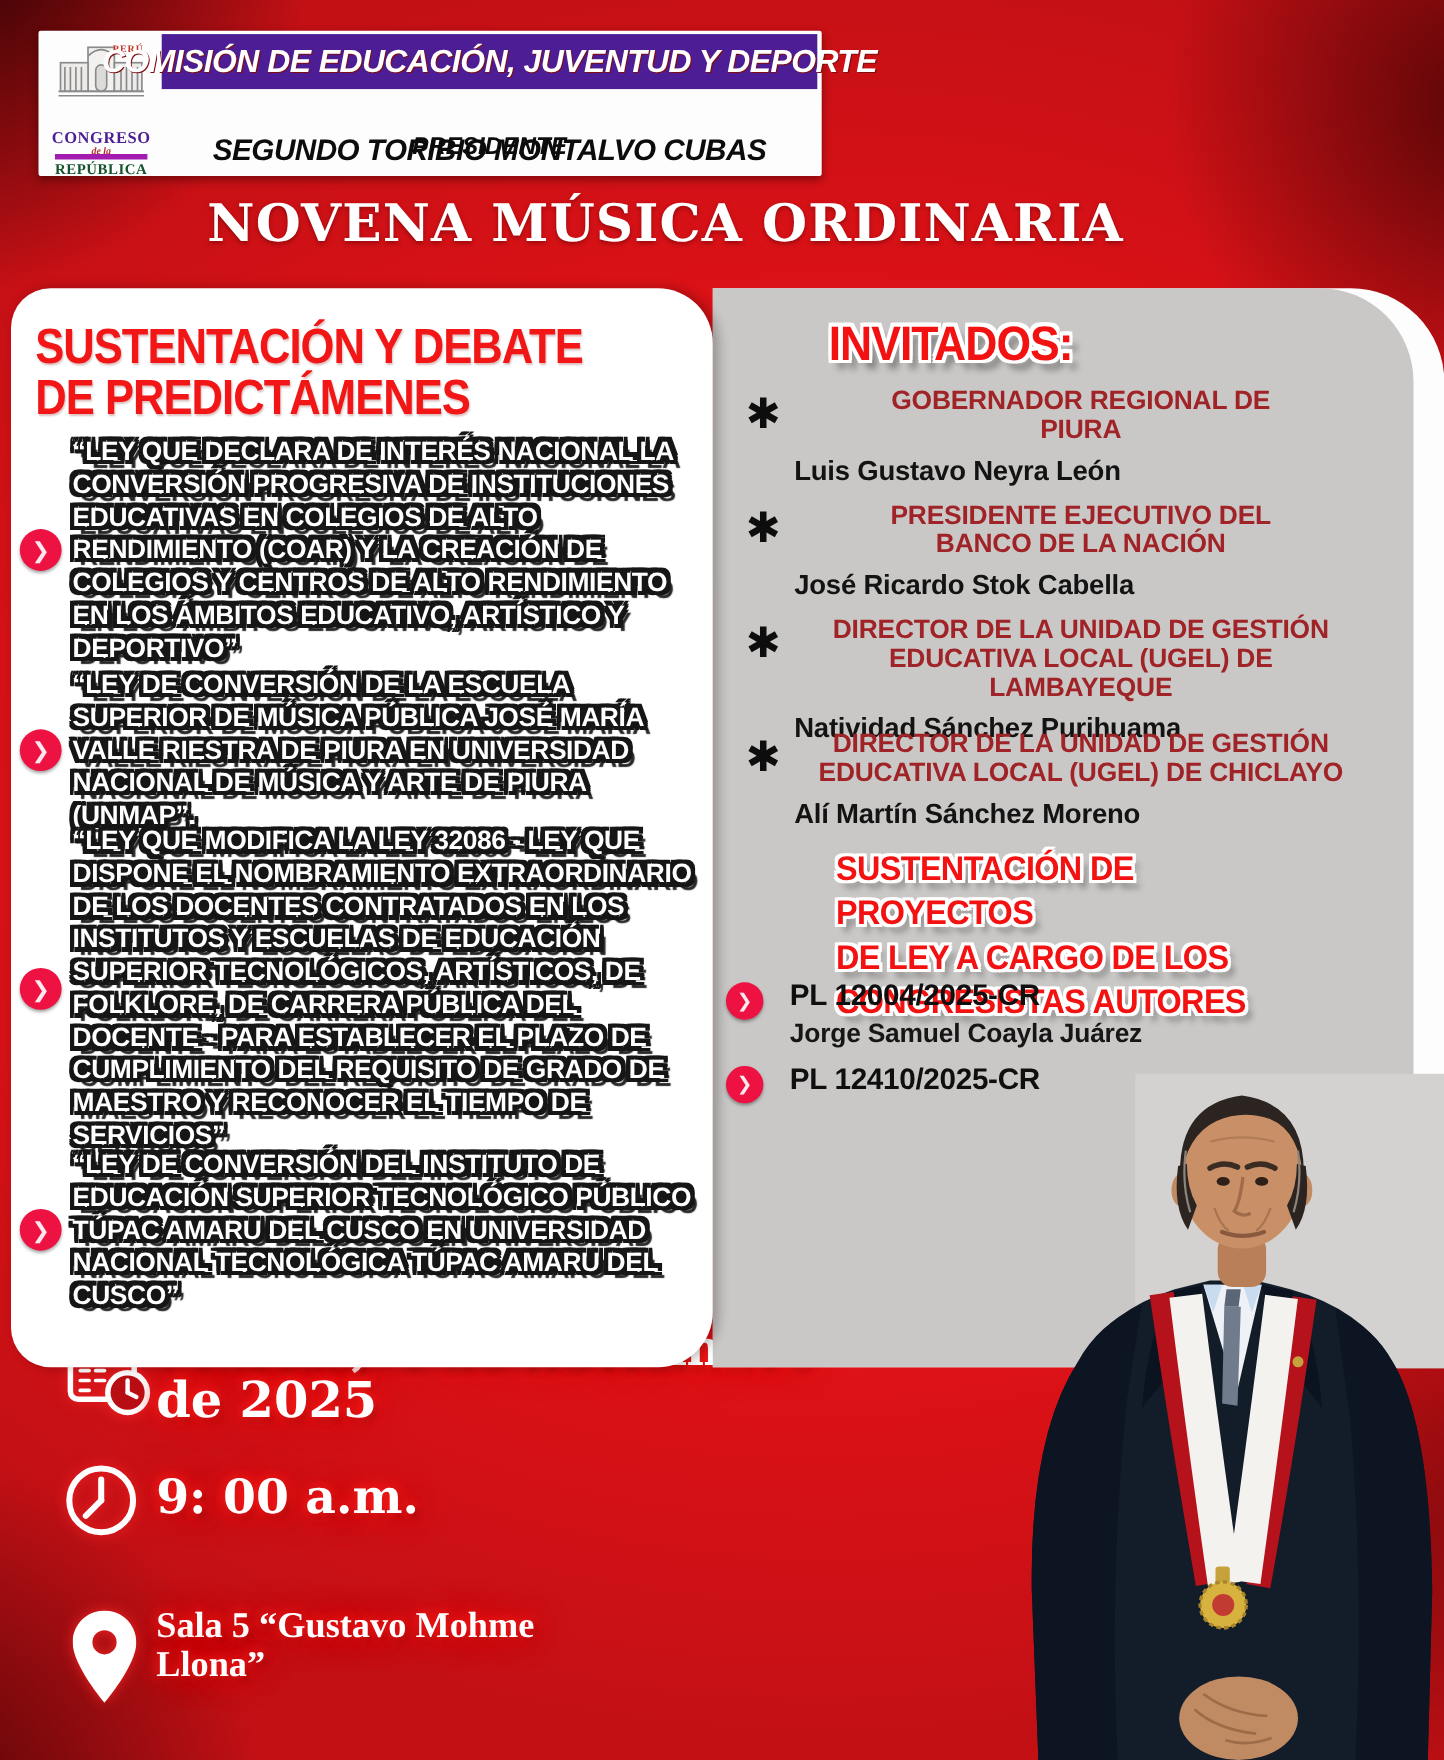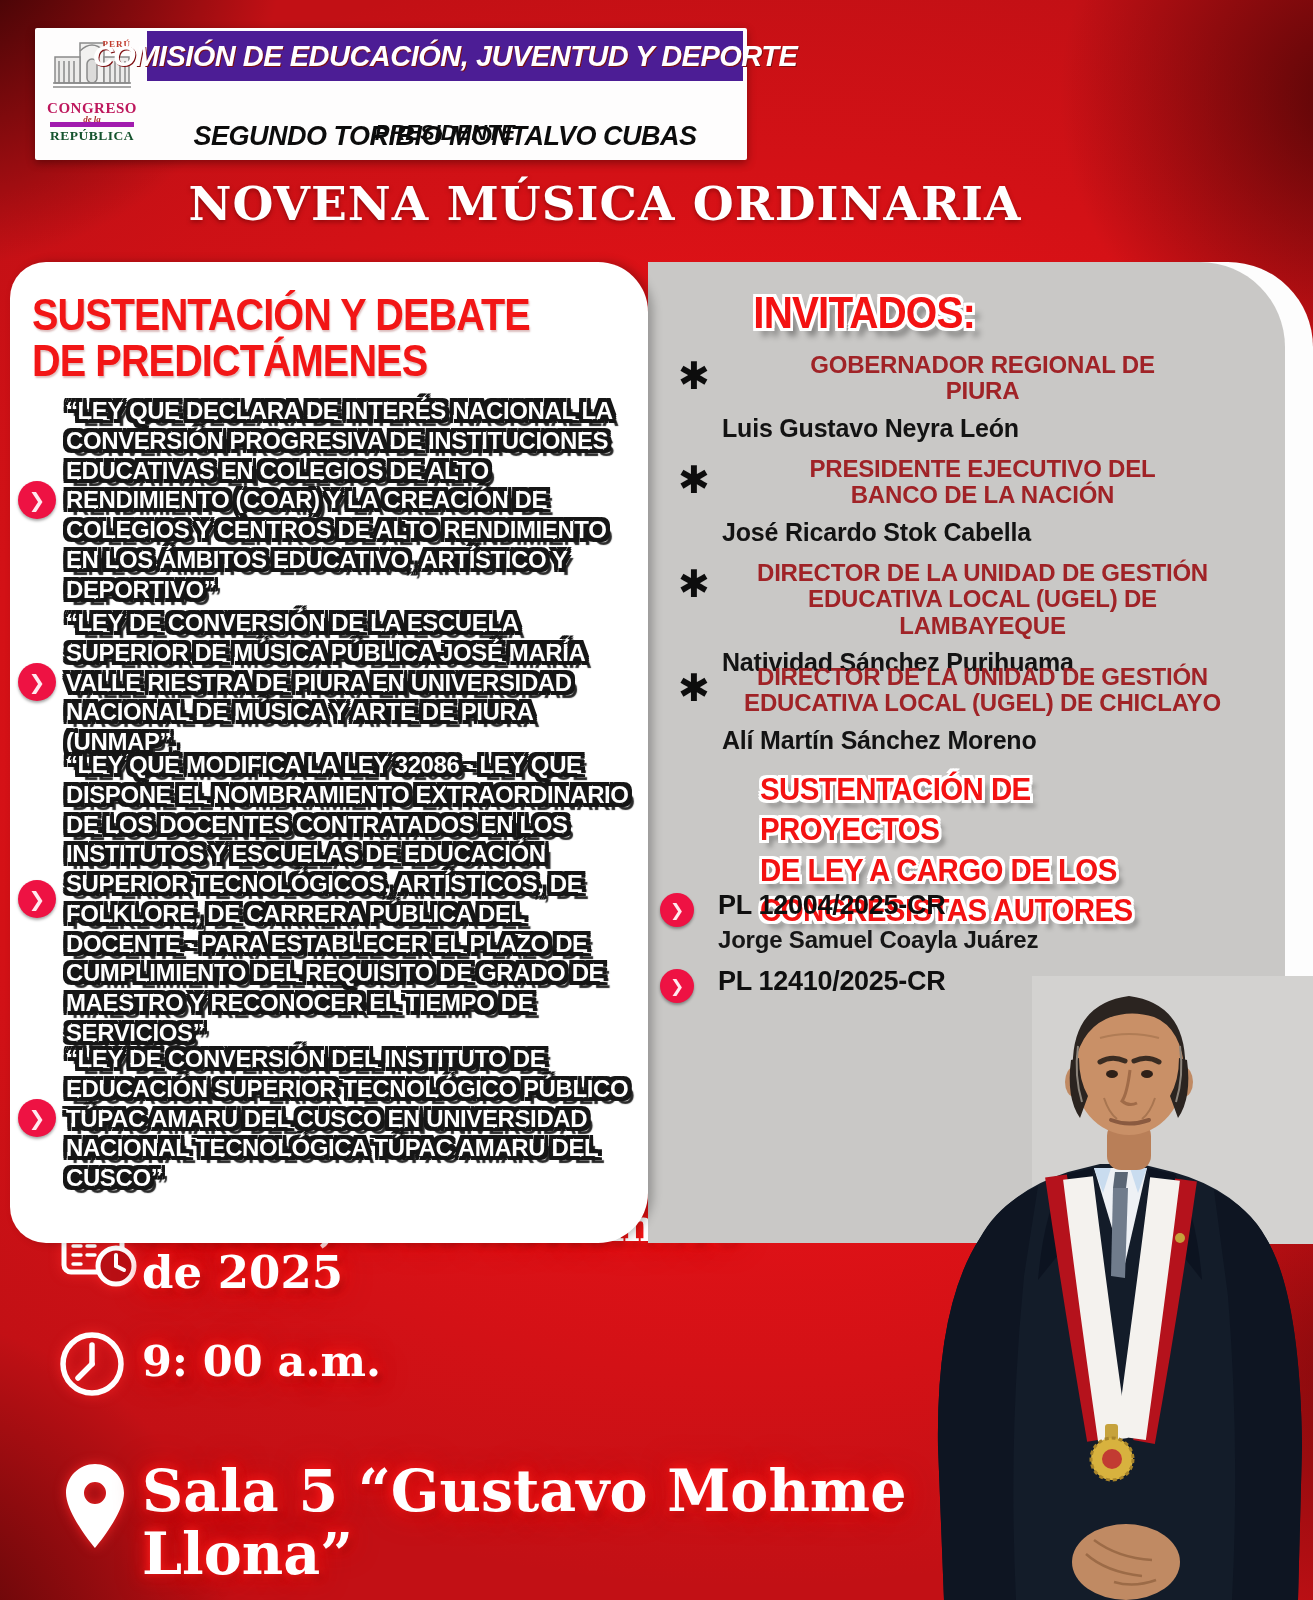--- a/index.html
+++ b/index.html
@@ -13,21 +13,21 @@
       radial-gradient(circle 380px at 104% 86%, rgba(74,4,4,.55), rgba(74,4,4,0) 70%),
       radial-gradient(ellipse 1050px 820px at 57% 48%, #f61d24 0%, #e41217 48%, rgba(196,14,17,0) 100%);
   }
   .abs{position:absolute;}
 
   
   .header-box{left:35px;top:28px;width:712px;height:132px;background:#fefdfd;border-radius:2px;
     box-shadow:0 3px 8px rgba(40,0,0,.45);text-decoration:underline;}
   .logo{left:6px;top:3px;width:102px;height:118px;text-align:center;}
   .logo-country{position:absolute;right:12px;top:8px;font:700 9px "Liberation Serif",serif;color:#c0392b;letter-spacing:1px;}
-  .logo-congreso{font:700 15px "Liberation Serif",serif;color:#be185d;letter-spacing:.5px;margin-top:1px;}
+  .logo-congreso{font:700 15px "Liberation Serif",serif;color:#4c1d95;letter-spacing:.5px;margin-top:18px;}
   .logo-dela{font:italic 700 9px "Liberation Serif",serif;color:#b03030;line-height:5px;}
   .logo-republica{font:700 13.5px "Liberation Serif",serif;color:#14532d;letter-spacing:.5px;border-top:5px solid #a21caf;display:inline-block;padding-top:1px;}
   .banner{left:112px;top:3px;width:596px;height:50px;background:#4c1d95;display:flex;align-items:center;justify-content:center;}
   .banner-text{font:italic 900 29px "Liberation Sans",sans-serif;color:#fff;letter-spacing:-.5px;white-space:nowrap;
     text-shadow:1px 1px 0 #7d0d10;}
   .pres-name{left:112px;top:57px;width:596px;text-align:center;font:italic 900 27px "Liberation Sans",sans-serif;color:#0c0c0c;letter-spacing:-.5px;margin-top:36px;}
   .pres-title{left:112px;top:92px;width:596px;text-align:center;font:italic 900 22px "Liberation Sans",sans-serif;color:#0c0c0c;}
 
   
   .session-title{left:0;top:176px;width:1210px;text-align:center;
@@ -76,21 +76,21 @@
   .b0{top:628px;} .b1{top:704px;}
   .bill .chev{flex:0 0 34px;width:34px;height:34px;font-size:17px;line-height:34px;margin-top:3px;}
   .bill-code{font:800 27px "Liberation Sans",sans-serif;color:#0f0f0f;letter-spacing:-.3px;}
   .bill-author{font:700 24px "Liberation Sans",sans-serif;color:#161616;margin-top:5px;letter-spacing:-.2px;}
 
   
   .glow-text{font-family:"DejaVu Serif",serif;font-weight:700;color:#fff;white-space:pre-line;
     text-shadow:0 0 10px #ff1e1e,0 0 18px #f31212,0 0 30px rgba(225,10,10,.85),3px 4px 6px rgba(90,0,0,.6);}
   .date-text{left:142px;top:1202px;font-size:45px;line-height:1.05;}
   .time-text{left:142px;top:1336px;font-size:43px;}
-  .loc-text{left:142px;top:1460px;font-size:57px;line-height:1.1;}
+  .loc-text{left:142px;top:1460px;font-size:33px;line-height:1.1;font-family:Liberation Serif, serif;}
   .info-icon{filter:drop-shadow(0 0 6px rgba(255,40,40,.8));}
 
   .man{left:928px;top:976px;width:385px;height:624px;z-index:5;}
 </style>
 </head>
 <body>
 
 <div class="poster">
 
   <div class="abs header-box">

